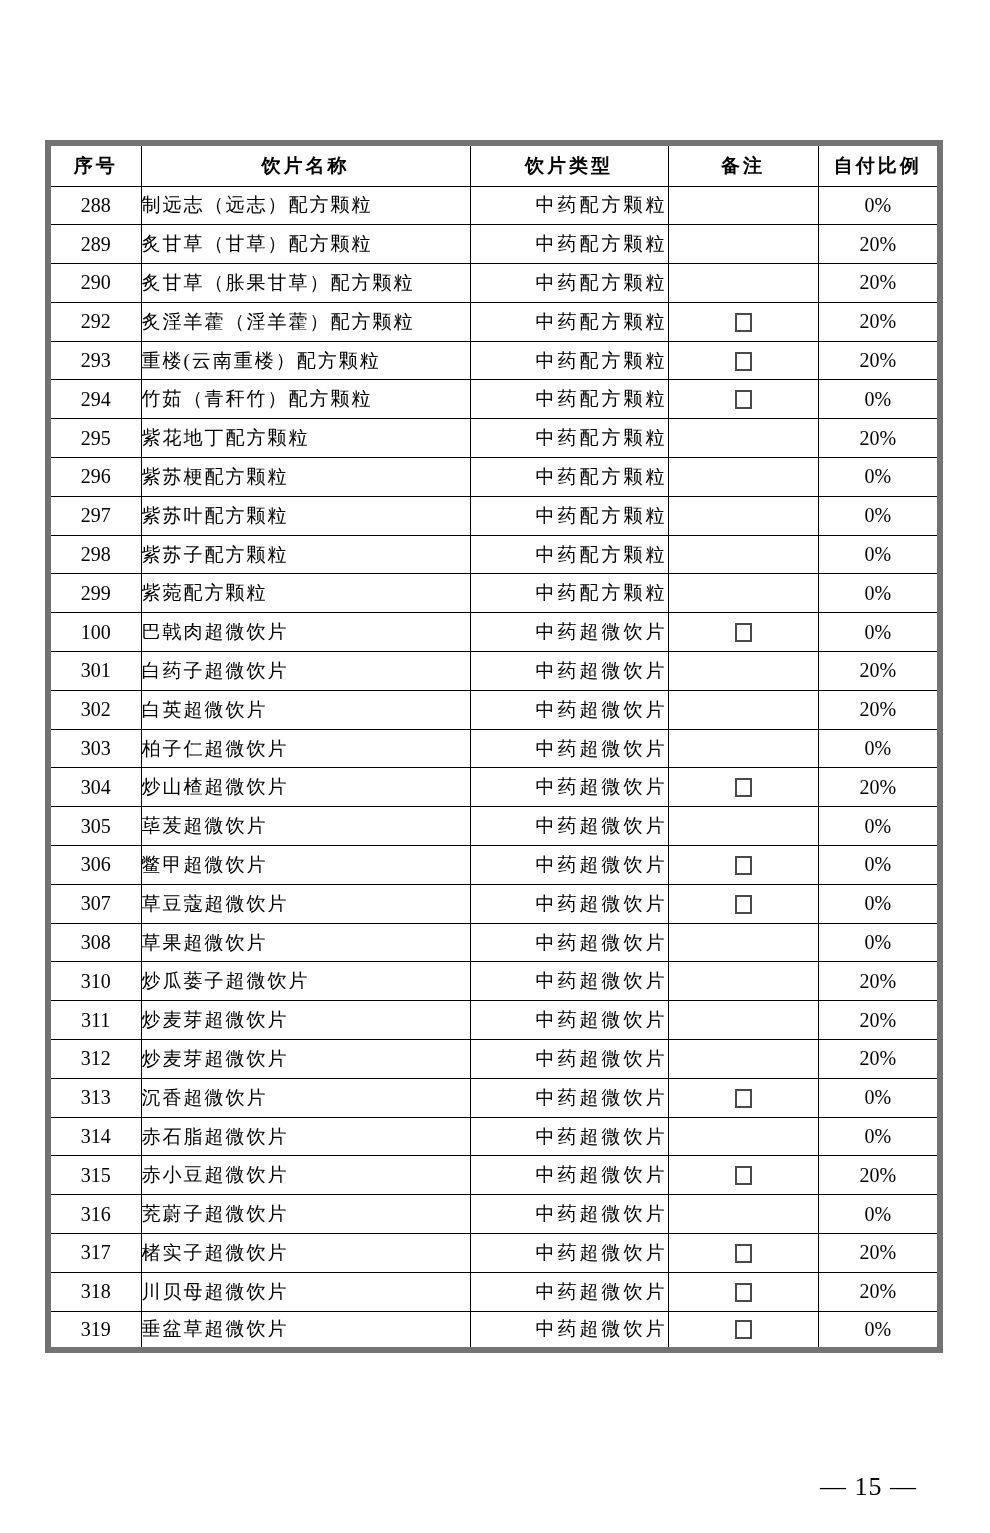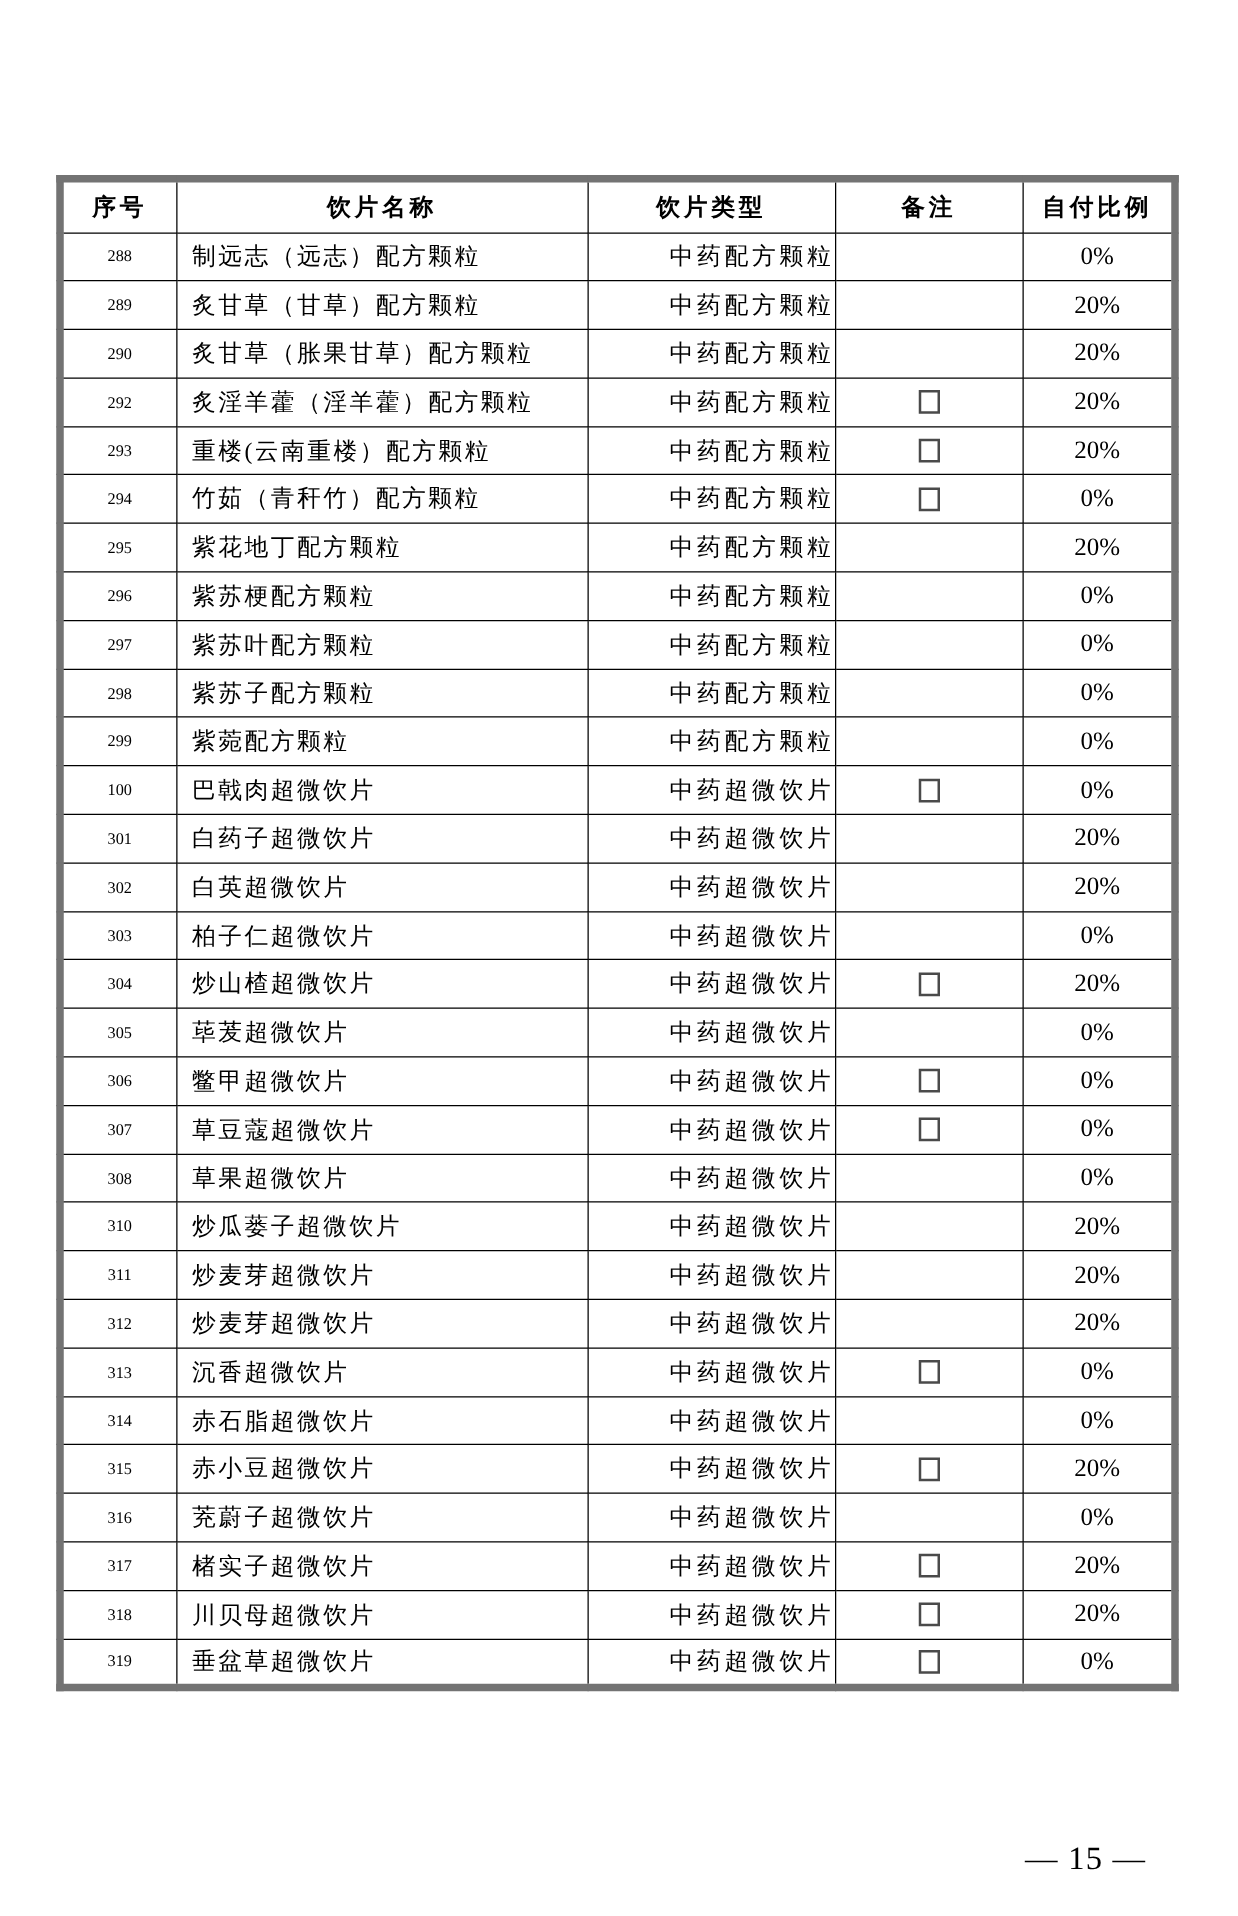--- a/index.html
+++ b/index.html
@@ -30,25 +30,24 @@
   .doc-table thead tr { height: 43px; }
   .doc-table tbody tr { height: 38.8px; }
   .doc-table th {
     font-size: 19px;
     font-weight: bold;
     text-align: center;
     letter-spacing: 3px;
   }
   .c-no {
     text-align: center;
-    font-size: 13px;
+    font-size: 20px;
   }
   .c-name {
     text-align: left;
-    padding-left: 12px;
     font-size: 19px;
     letter-spacing: 2px;
   }
   .c-type {
     text-align: right;
     font-size: 19px;
     letter-spacing: 3px;
   }
   .c-remark { text-align: center; }
   .c-ratio {

